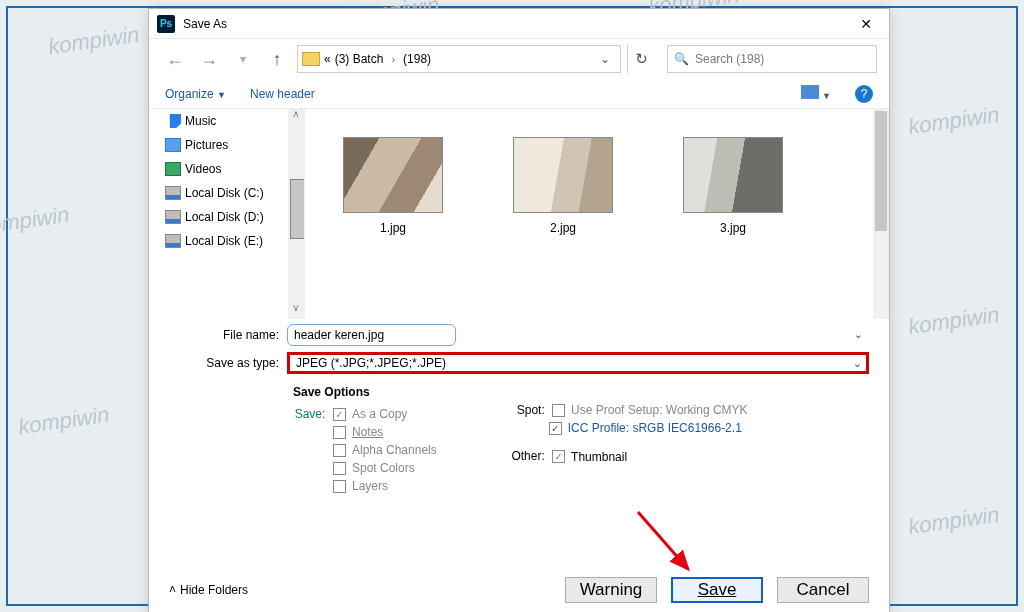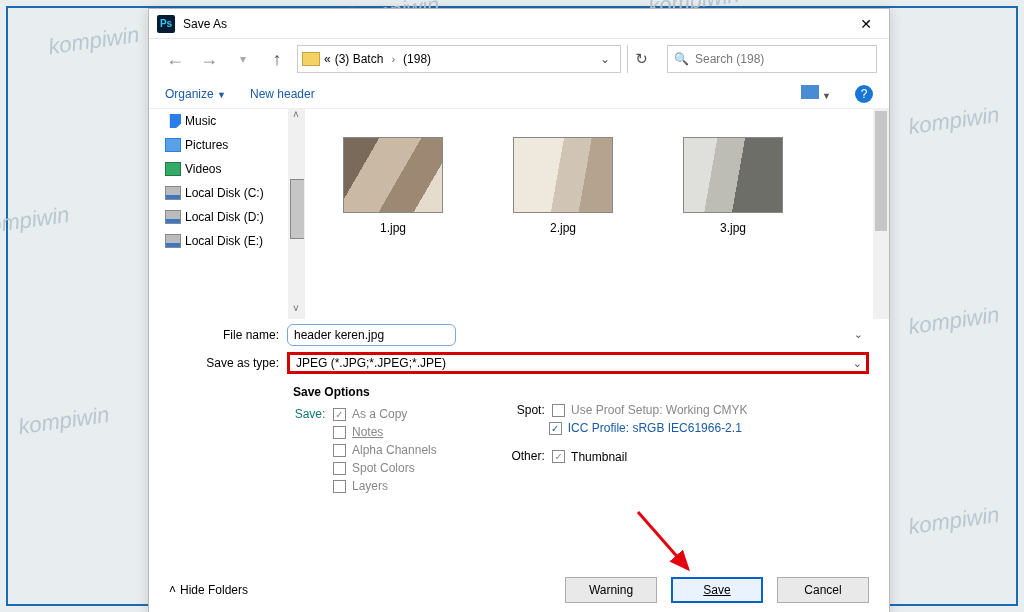--- a/index.html
+++ b/index.html
@@ -80,21 +80,21 @@
   .save-row{ display:flex; align-items:flex-start; gap:6px;}
   .save-row .lbl2{ width:34px; text-align:center; color:#0f766e;}
   .opt-r .lbl3{ color:#000; display:inline-block; width:44px; text-align:right; margin-right:4px;}
 
   .arrow { position:absolute; left:484px; top:498px; pointer-events:none;}
   .arrow svg{overflow:visible;}
 
   .footer { position:absolute; bottom:10px; left:0; right:0; display:flex; align-items:center; padding:0 20px; gap:14px;}
   .hide { font-size:12px; color:#000; display:flex; align-items:center; gap:4px;}
   .footer .spacer{flex:1;}
-  .btn { min-width:92px; height:26px; border:1px solid #adadad; background:#e9e9e9; font-size:12px; display:flex; align-items:center; justify-content:center;text-align:right;}
+  .btn { min-width:92px; height:26px; border:1px solid #adadad; background:#e9e9e9; font-size:17px; display:flex; align-items:center; justify-content:center;text-align:right;}
   .btn.primary{ border:2px solid #0a62c9; background:#e9f2fd;}
 </style>
 </head>
 <body>
 
 <div class="outer-frame">
   <span class="watermark wm1">kompiwin</span>
   <span class="watermark wm2">kompiwin</span>
   <span class="watermark wm3">kompiwin</span>
   <span class="watermark wm4">kompiwin</span>

